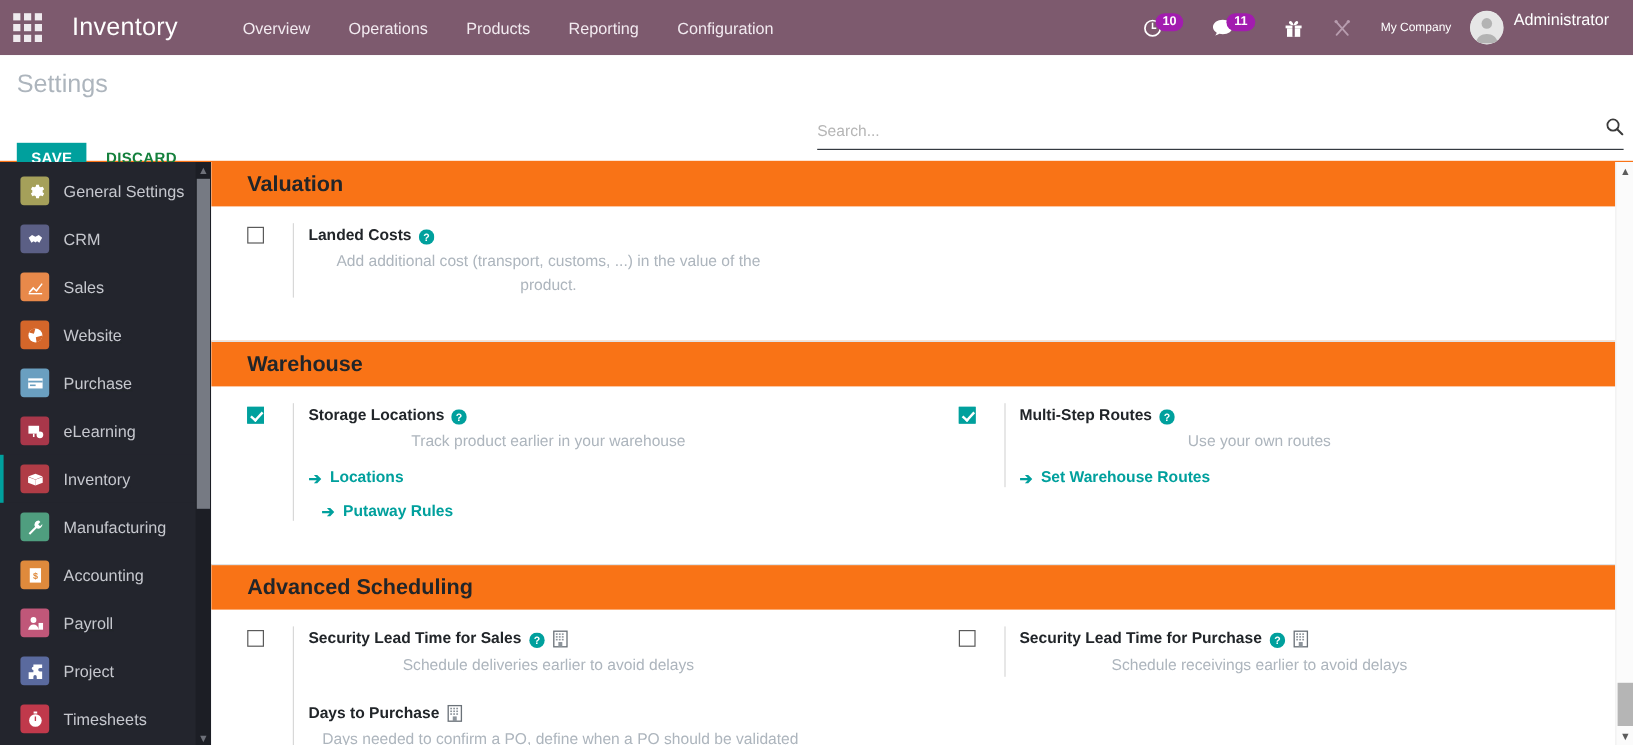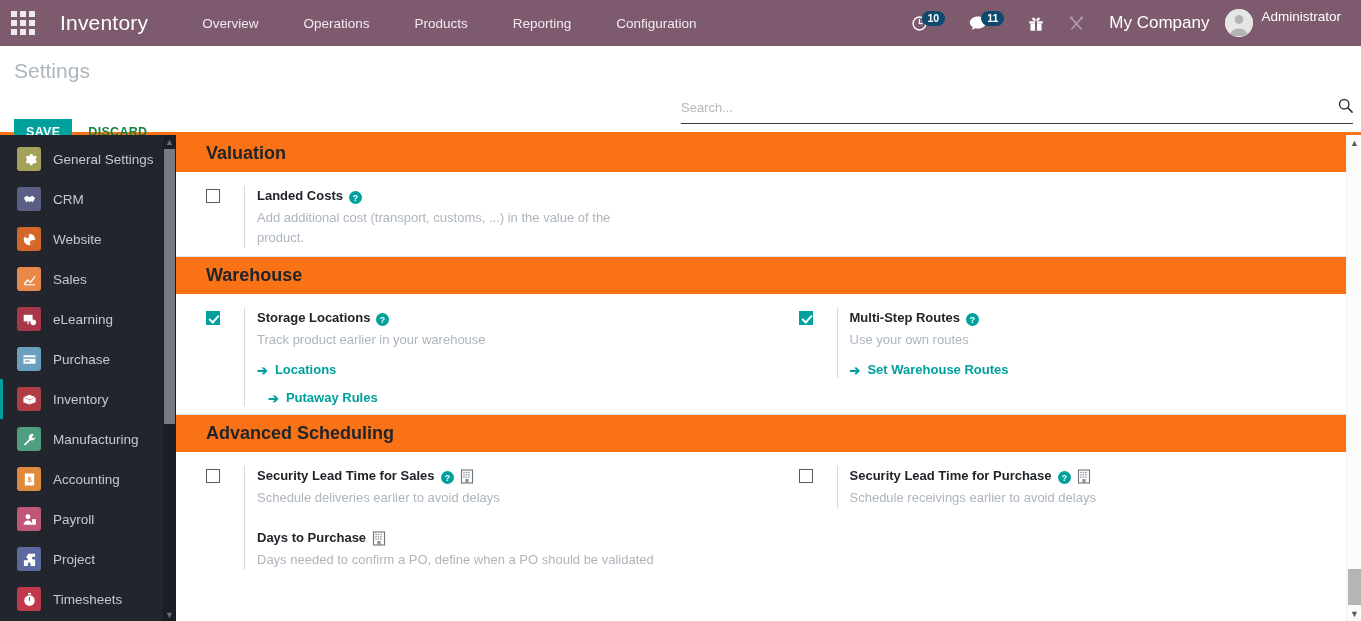--- a/index.html
+++ b/index.html
@@ -26,61 +26,61 @@
     display: flex; align-items: center; justify-content: center;
     cursor: pointer;
   }
   .apps-grid { display: grid; grid-template-columns: repeat(3, 6px); grid-gap: 3px; }
   .apps-grid i { display: block; width: 6px; height: 6px; background: #efeaee; }
   .brand {
     font-size: 21px; font-weight: 400; color: #fff;
     margin-left: 14px; margin-right: 40px; letter-spacing: .2px;
     white-space: nowrap;
   }
-  .menu { display: flex; align-items: center; gap: 17px; text-align: right; }
+  .menu { display: flex; align-items: center; gap: 4px; text-align: right; }
   .menu-item {
     font-size: 13.5px; color: #f2eaf0;
     padding: 13px 14px; cursor: pointer; white-space: nowrap;
   }
   .nav-right {
     margin-left: auto; display: flex; align-items: center; gap: 0;
     height: 46px;
   }
   .sysicon {
     position: relative; display: flex; align-items: center;
     padding: 0 12px; cursor: pointer; height: 46px;
   }
   .badge {
-    background: #0c4a6e; color: #fff;
+    background: #a21caf; color: #fff;
     font-size: 10.5px; font-weight: bold;
     border-radius: 9px; padding: 1px 6px;
     margin-left: -6px; margin-top: -9px;
     line-height: 13px; position: relative; z-index: 2;
   }
   .icon-svg { display: block; }
   .company-name {
-    font-size: 17px; color: #fff; padding: 0 12px;
+    font-size: 10px; color: #fff; padding: 0 12px;
     cursor: pointer; white-space: nowrap;
   }
   .user-box {
     display: flex; align-items: flex-start; gap: 8px;
     padding: 0 10px 0 4px; cursor: pointer;
   }
   .avatar {
     width: 28px; height: 28px; border-radius: 50%;
     background: #e3e3e3; display: block; overflow: hidden;
     flex: 0 0 28px;
   }
   .user-name { font-size: 13.5px; color: #fff; white-space: nowrap; }
 
   
   .control-panel {
     height: 89px;
     background: #fff;
-    border-bottom: 3px solid #f97316;
+    border-bottom: 1px solid #f97316;
     display: flex;
     position: relative;
   }
   .cp-left { padding: 12px 0 0 14px; width: 660px; }
   .breadcrumb-title {
     font-size: 21px; color: #adb5bd; font-weight: 400;
     line-height: 26px; margin-bottom: 6px;
   }
   .cp-buttons { display: flex; align-items: center; gap: 12px; margin-top: 35px; }
   .btn-save {
@@ -154,21 +154,22 @@
   }
   .sec-header {
     background: #f97316;
     padding: 8px 0 8px 30px;
     font-size: 18px; font-weight: bold; color: #212529;
     border-top: 1px solid #dfe3e7;
   }
   .sec-header.first { border-top: none; }
   .sec-body {
     display: flex; flex-wrap: wrap;
-    padding: 14px 0 4px 0;
+    padding: 14px 0 32px 0;
+    text-align: center;
   }
   .setting-col { width: 50%; padding-left: 30px; }
   .setting-row { display: flex; margin-bottom: 4px; }
   .cb-cell { width: 38px; flex: 0 0 38px; padding-top: 3px; }
   .cbx {
     width: 14px; height: 14px; border: 1px solid #5a5a5a;
     background: #fff; display: block; cursor: pointer;
     position: relative;
   }
   .cbx.checked {
@@ -342,60 +343,60 @@
       <div class="sb-item">
         <span class="app-ico" style="background:#5b5f85">
           <svg width="15" height="15" viewBox="0 0 16 16">
               <path d="M2 6.5 5 4l3 1.6L11 4l3 2.5-2.5 4.5-2-1.4-1.5 1.2-1.5-1.2-2 1.4z" fill="#fff"></path>
             </svg>
         </span>
         <span class="sb-label">CRM</span>
       </div>
 
       <div class="sb-item">
+        <span class="app-ico" style="background:#e8894a">
+          <svg width="15" height="15" viewBox="0 0 16 16">
+              <path d="M2 12 6 7.5 8.8 10 13.5 4.2l1 .8-5.4 7-2.8-2.4L3 13z" fill="#fff"></path>
+              <rect x="2" y="13" width="12" height="1.2" fill="#fff"></rect>
+            </svg>
+        </span>
+        <span class="sb-label">Sales</span>
+      </div>
+
+      <div class="sb-item">
         <span class="app-ico" style="background:#d4662a">
           <svg width="15" height="15" viewBox="0 0 16 16">
               <circle cx="8" cy="8" r="6.2" fill="#fff"></circle>
               <path d="M8 1.8a6.2 6.2 0 0 0-5.6 3.6l4.3 1.2z" fill="#d4662a"></path>
               <path d="M14.2 8A6.2 6.2 0 0 1 9 14.1l-.6-4.5z" fill="#d4662a"></path>
             </svg>
         </span>
         <span class="sb-label">Website</span>
       </div>
 
       <div class="sb-item">
-        <span class="app-ico" style="background:#e8894a">
-          <svg width="15" height="15" viewBox="0 0 16 16">
-              <path d="M2 12 6 7.5 8.8 10 13.5 4.2l1 .8-5.4 7-2.8-2.4L3 13z" fill="#fff"></path>
-              <rect x="2" y="13" width="12" height="1.2" fill="#fff"></rect>
-            </svg>
-        </span>
-        <span class="sb-label">Sales</span>
+        <span class="app-ico" style="background:#6a9fc0">
+          <svg width="15" height="15" viewBox="0 0 16 16">
+              <rect x="1.6" y="3.5" width="12.8" height="9" fill="#fff"></rect>
+              <rect x="1.6" y="5.6" width="12.8" height="1.6" fill="#6a9fc0"></rect>
+              <rect x="3.2" y="9" width="5" height="1.4" fill="#6a9fc0"></rect>
+            </svg>
+        </span>
+        <span class="sb-label">Purchase</span>
       </div>
 
       <div class="sb-item">
         <span class="app-ico" style="background:#a8374a">
           <svg width="15" height="15" viewBox="0 0 16 16">
               <rect x="1.8" y="3" width="9.5" height="7" fill="#fff"></rect>
               <rect x="5.8" y="10" width="1.4" height="3" fill="#fff"></rect>
               <circle cx="12" cy="11" r="3" fill="#fff"></circle>
             </svg>
         </span>
         <span class="sb-label">eLearning</span>
-      </div>
-
-      <div class="sb-item">
-        <span class="app-ico" style="background:#6a9fc0">
-          <svg width="15" height="15" viewBox="0 0 16 16">
-              <rect x="1.6" y="3.5" width="12.8" height="9" fill="#fff"></rect>
-              <rect x="1.6" y="5.6" width="12.8" height="1.6" fill="#6a9fc0"></rect>
-              <rect x="3.2" y="9" width="5" height="1.4" fill="#6a9fc0"></rect>
-            </svg>
-        </span>
-        <span class="sb-label">Purchase</span>
       </div>
 
       <div class="sb-item active">
         <span class="app-ico" style="background:#b03c46">
           <svg width="15" height="15" viewBox="0 0 16 16">
               <path d="M1.5 5.5 8 3l6.5 2.5L8 8z" fill="#fff"></path>
               <path d="M1.5 5.9v5L8 13.4V8.4z" fill="#fff"></path>
               <path d="M14.5 5.9v5L8 13.4V8.4z" fill="#fff"></path>
             </svg>
         </span>

